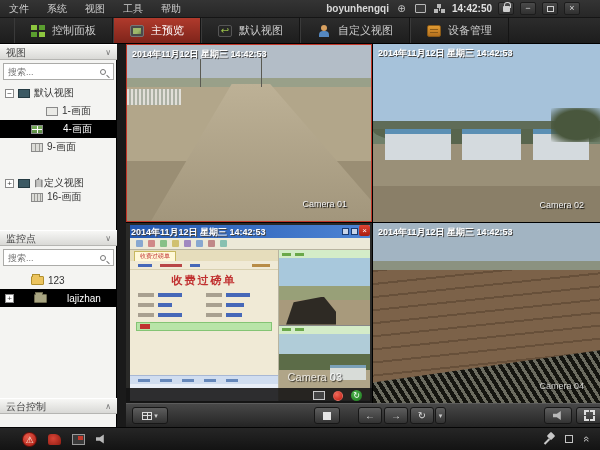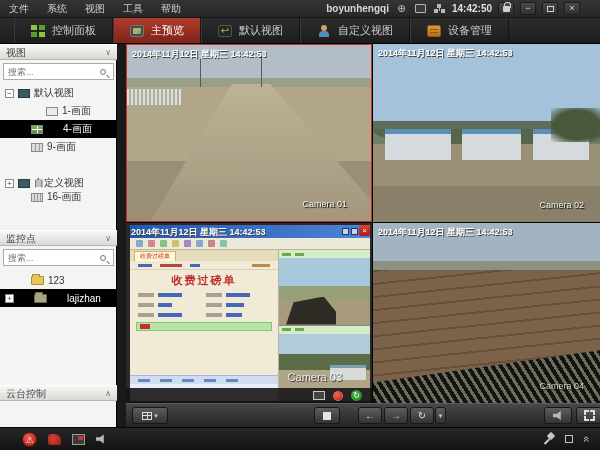--- a/index.html
+++ b/index.html
@@ -265,21 +265,21 @@
   <div class="trow" style="top:227px; padding-left:31px;">
     <span class="ic-folder"></span>
     <span>123</span>
   </div>
   <div class="trow sel" style="top:245px; padding-left:5px;">
     <span class="expbox">+</span>
     <span class="ic-folder olive"></span>
     <span>lajizhan</span>
   </div>
 
-  <div class="phead" style="top:341px;">
+  <div class="phead" style="top:354px;">
     <span>云台控制</span>
     <span class="chev">∧</span>
   </div>
 </div>
 
 <div id="main">
 
   <div class="cell" id="cell1">
     <div class="scene sc-road">
       <div class="road-strip"></div>

